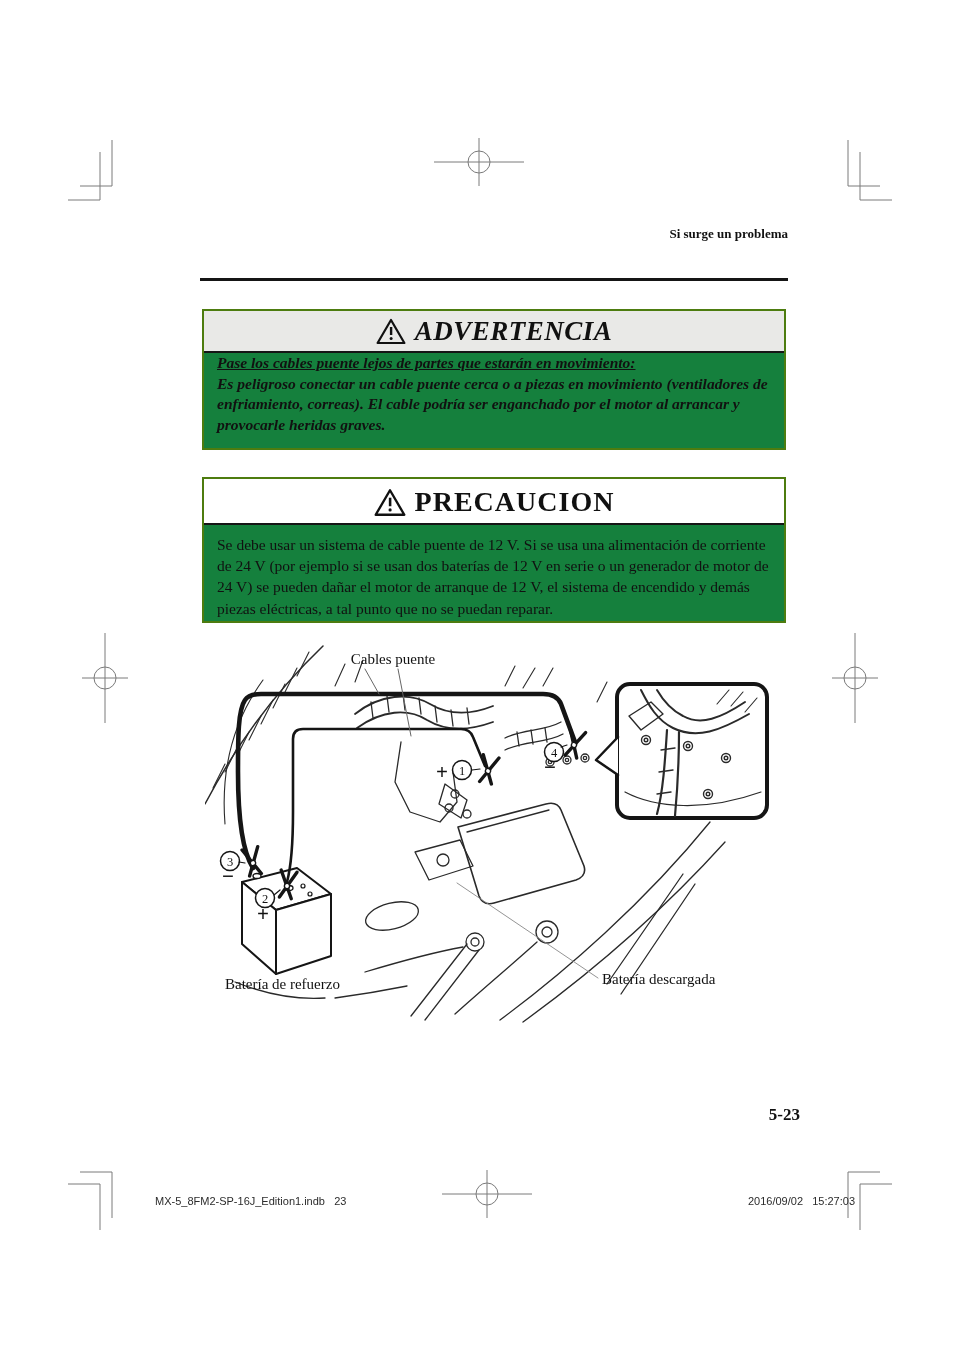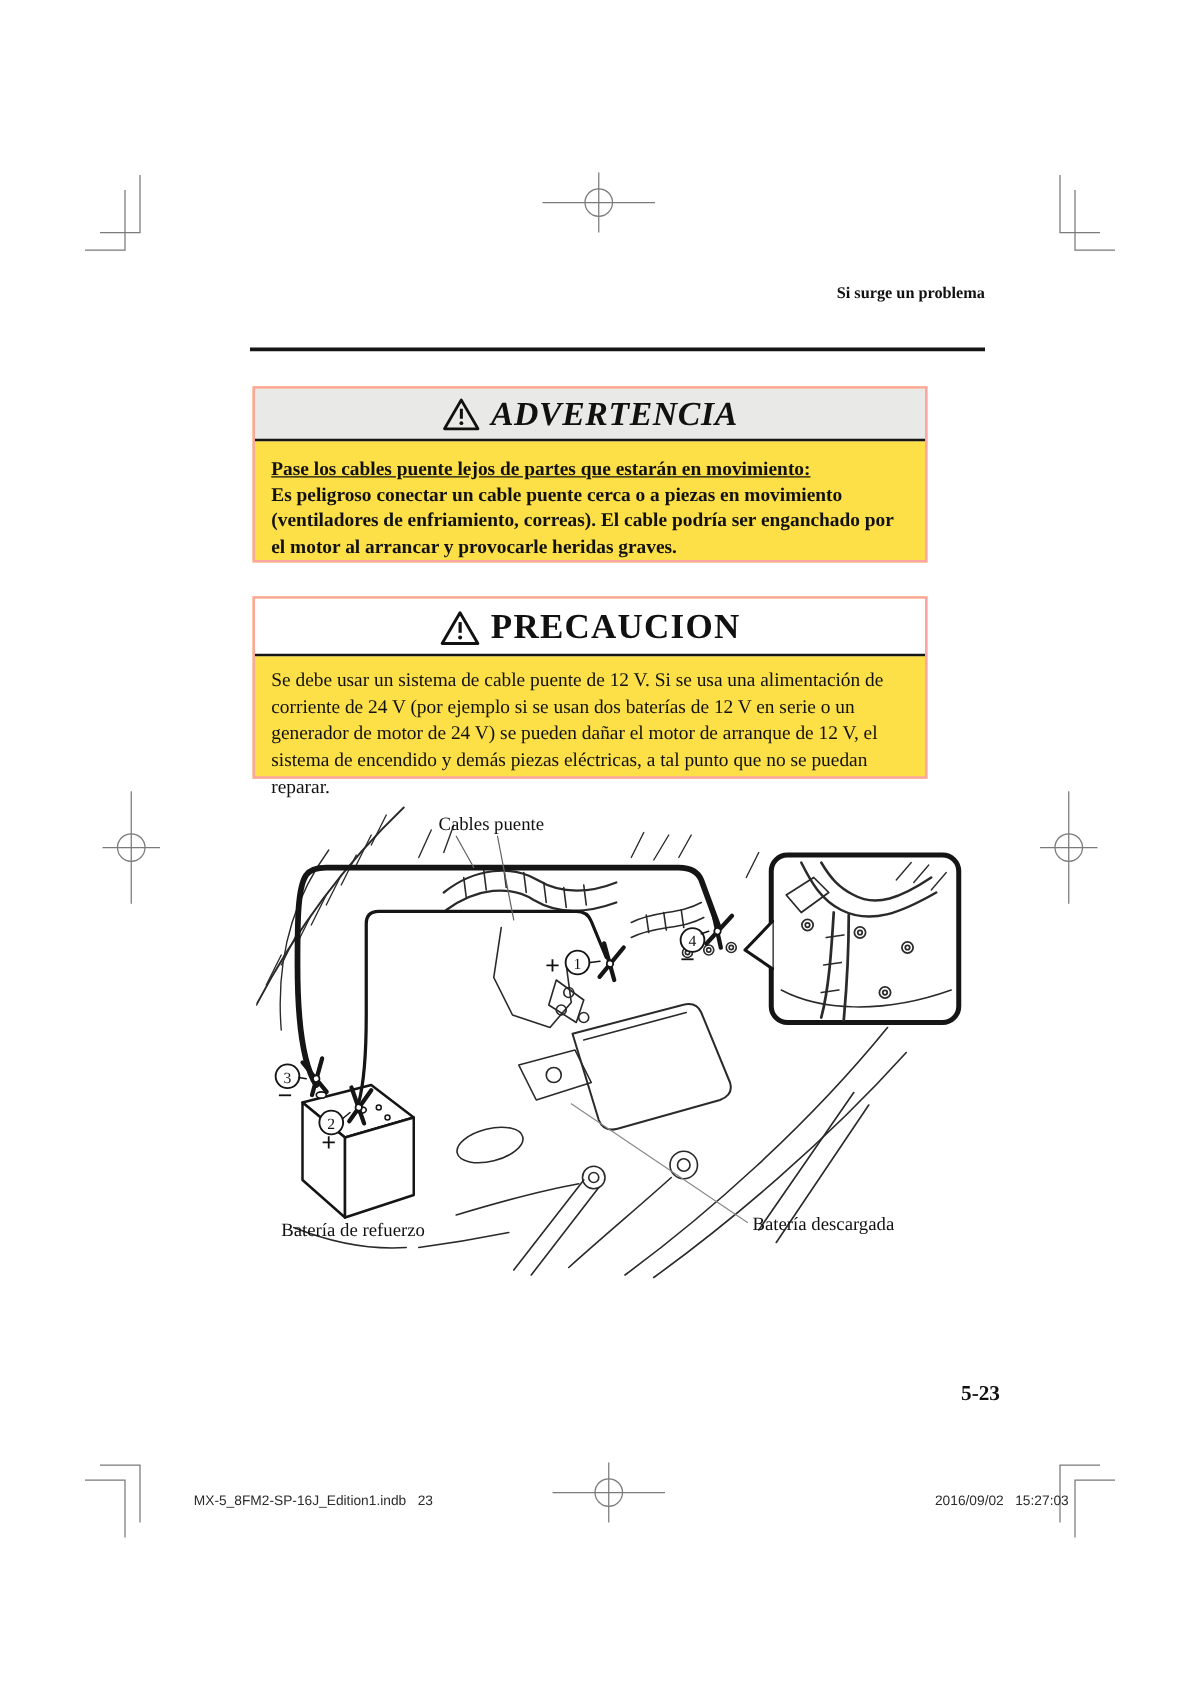--- a/index.html
+++ b/index.html
@@ -8,28 +8,28 @@
 
   
   .marks svg{position:absolute;left:0;top:0;}
 
   
   .hdr-kicker{position:absolute;right:172px;top:226px;font-size:13px;font-weight:bold;}
   .hdr-title{position:absolute;right:172px;top:240px;font-size:25px;font-weight:bold;}
   .hdr-rule{position:absolute;left:200px;top:278px;width:588px;height:3px;background:#151515;}
 
   
-  .notice{position:absolute;left:202px;width:540px;border:2px solid #fca5a5;box-sizing:border-box;background:#fde047;}
+  .notice{position:absolute;left:202px;width:584px;border:2px solid #4d7c0f;box-sizing:border-box;background:#15803d;}
   .notice-head{display:flex;align-items:center;justify-content:center;gap:9px;
                border-bottom:2px solid #161616;padding:5px 0 4px 0;}
   .notice-head .tri{flex:0 0 auto;display:block;}
   .warn-box{top:309px;height:141px;}
   .warn-box .notice-head{background:#e9e9e7;}
   .warn-title{font-size:27px;font-weight:bold;font-style:italic;letter-spacing:.5px;}
-  .warn-body{padding:13px 13px 10px 13px;font-size:15.5px;line-height:1.33;font-weight:bold;}
+  .warn-body{padding:0 13px 10px 13px;font-size:15.5px;line-height:1.33;font-weight:bold;font-style:italic;}
   .warn-lead{text-decoration:underline;}
   .caut-box{top:477px;height:146px;}
   .caut-box .notice-head{background:#ffffff;padding:7px 0 5px 0;}
   .caut-title{font-size:28px;font-weight:bold;letter-spacing:1px;}
   .caut-body{padding:9px 13px 12px 13px;font-size:15.5px;line-height:1.37;}
 
   
   .figure{position:absolute;left:205px;top:642px;width:590px;height:385px;}
   .figure svg{display:block;}
   .fig-label{font-family:"Liberation Serif",serif;font-size:15px;fill:#111;}

